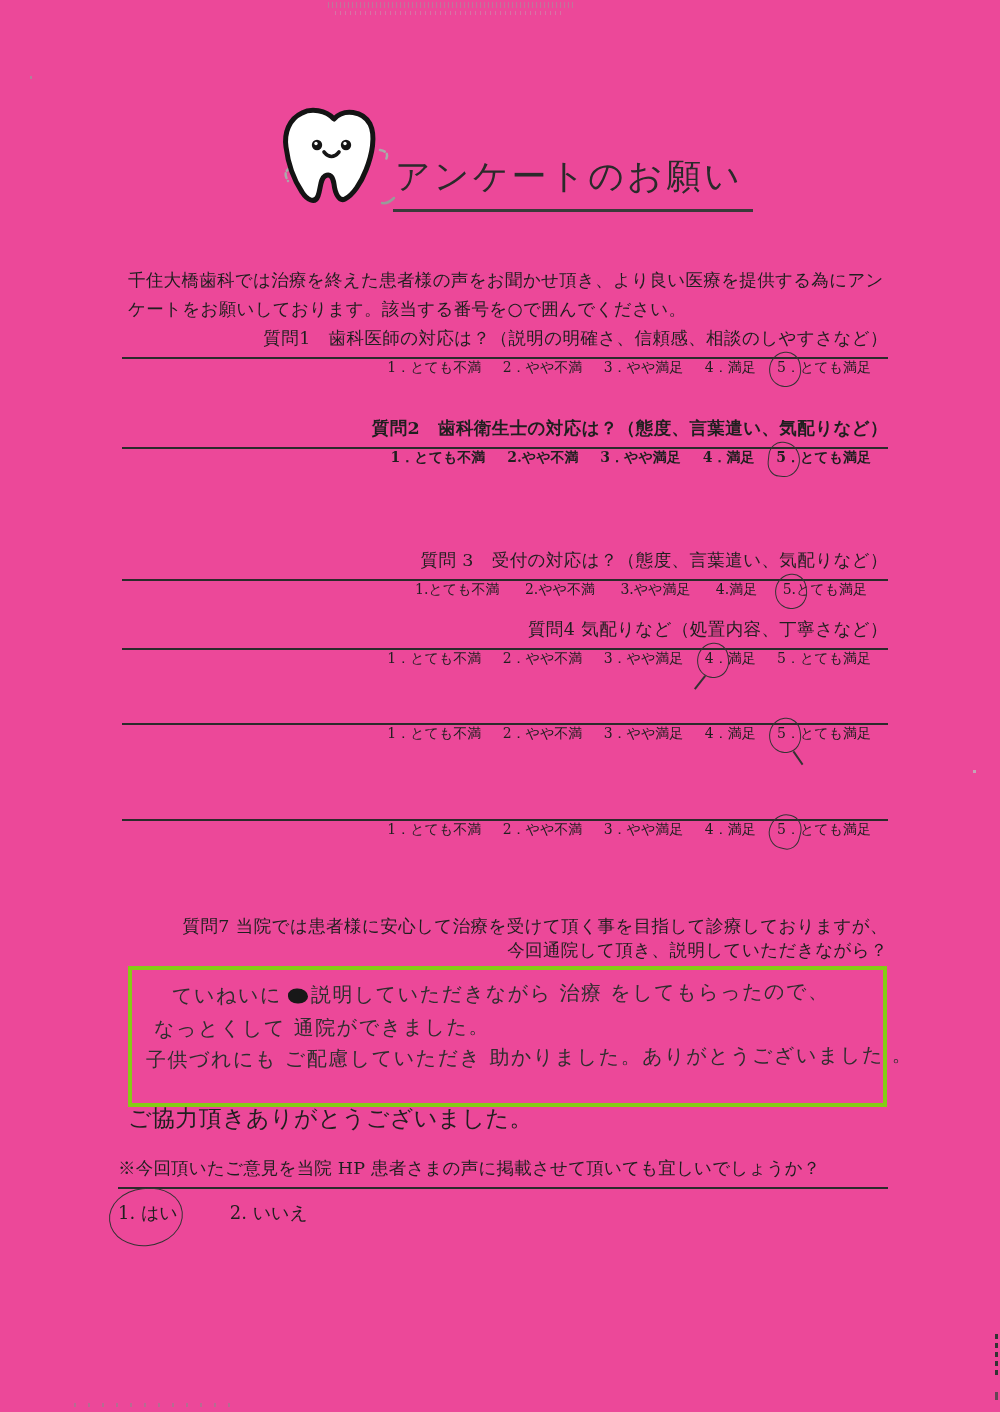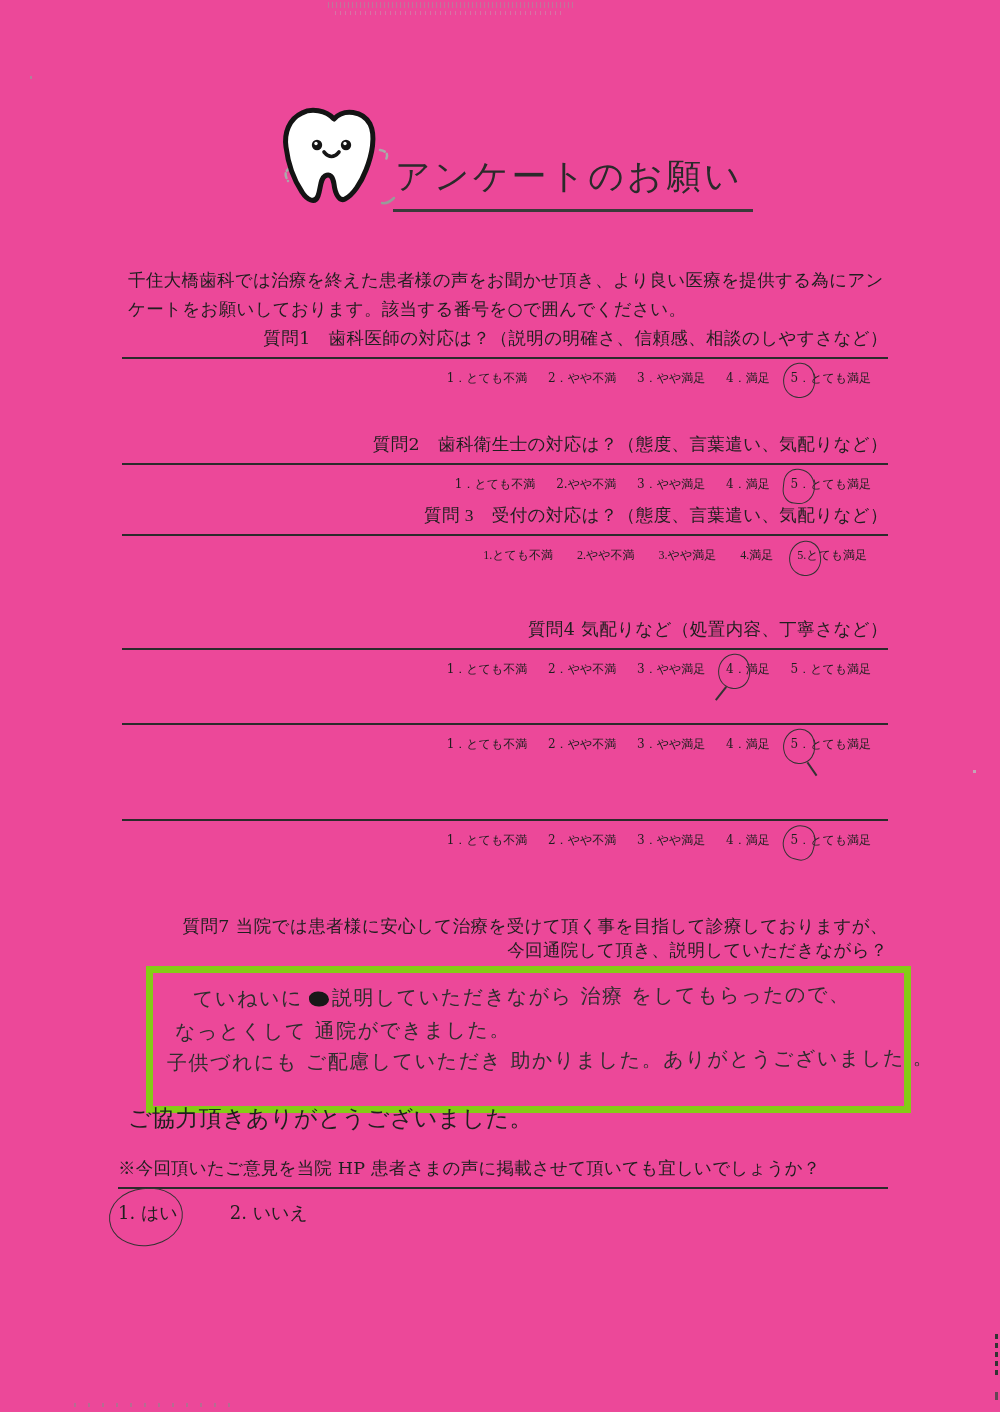--- a/index.html
+++ b/index.html
@@ -27,44 +27,44 @@
     position:absolute;left:393px;top:153px;font-size:35px;letter-spacing:3px;
     color:#2a2a2a;border-bottom:3px solid #3a3a3a;padding:0 10px 9px 2px;font-weight:400;
   }
   .intro{position:absolute;left:128px;top:246px;width:760px;font-size:17.5px;
     line-height:1.63;letter-spacing:.3px;margin-top:20px;}
 
   
   .q{position:absolute;left:122px;width:766px;text-align:right;}
   .q-title{font-size:17.5px;letter-spacing:.4px;line-height:24px;}
   .rule{height:2px;background:#2b2b2b;margin-top:7px;}
-  .opts{margin-top:11px;font-size:12px;white-space:nowrap;}
+  .opts{font-size:14px;white-space:nowrap;}
   .opt{margin-right:17px;}
   .num{position:relative;display:inline-block;}
-  #q1{top:326px;} #q2{top:432px;} #q3{top:503px;font-family:Liberation Serif, serif;} #q4{top:617px;} #q5{top:716px;} #q6{top:812px;}
+  #q1{top:326px;} #q2{top:416px;font-weight:bold;} #q3{top:548px;} #q4{top:617px;} #q5{top:716px;} #q6{top:812px;}
   #q3 .opt{margin-right:21px;}
 
   
   .opts .circled::after{
     content:"";position:absolute;left:-8px;top:-7px;width:30px;height:33px;
     border:1.7px solid #333;border-radius:55% 45% 50% 50%;transform:rotate(-8deg);
   }
   #q2 .circled::after{border-radius:48% 60% 55% 45%;transform:rotate(6deg);}
   #q4 .circled::before{content:"";position:absolute;left:-6px;top:24px;width:2px;height:17px;
     background:#333;transform:rotate(38deg);}
   #q5 .circled::before{content:"";position:absolute;left:20px;top:25px;width:2px;height:16px;
     background:#333;transform:rotate(-35deg);}
   #q6 .circled::after{border-radius:60% 50% 45% 55%;transform:rotate(14deg);}
 
   
   #q7{top:914px;}
   .q7-line2{padding-left:58px;}
   .comment-box{
-    position:absolute;left:146px;top:966px;width:751px;height:133px;
-    border:7px solid #84cc16;background:transparent;
+    position:absolute;left:128px;top:966px;width:751px;height:133px;
+    border:4px solid #84cc16;background:transparent;
   }
   .hand{
     font-family:"DejaVu Sans","Liberation Sans",sans-serif;font-size:20px;
     letter-spacing:1.5px;color:#2e2e2e;transform:rotate(-.4deg);line-height:1;
     white-space:nowrap;
   }
   .hl1{margin:13px 0 0 40px;}
   .hl2{margin:13px 0 0 22px;}
   .hl3{margin:11px 0 0 14px;}
   .scribble{display:inline-block;width:20px;height:15px;background:#181818;

